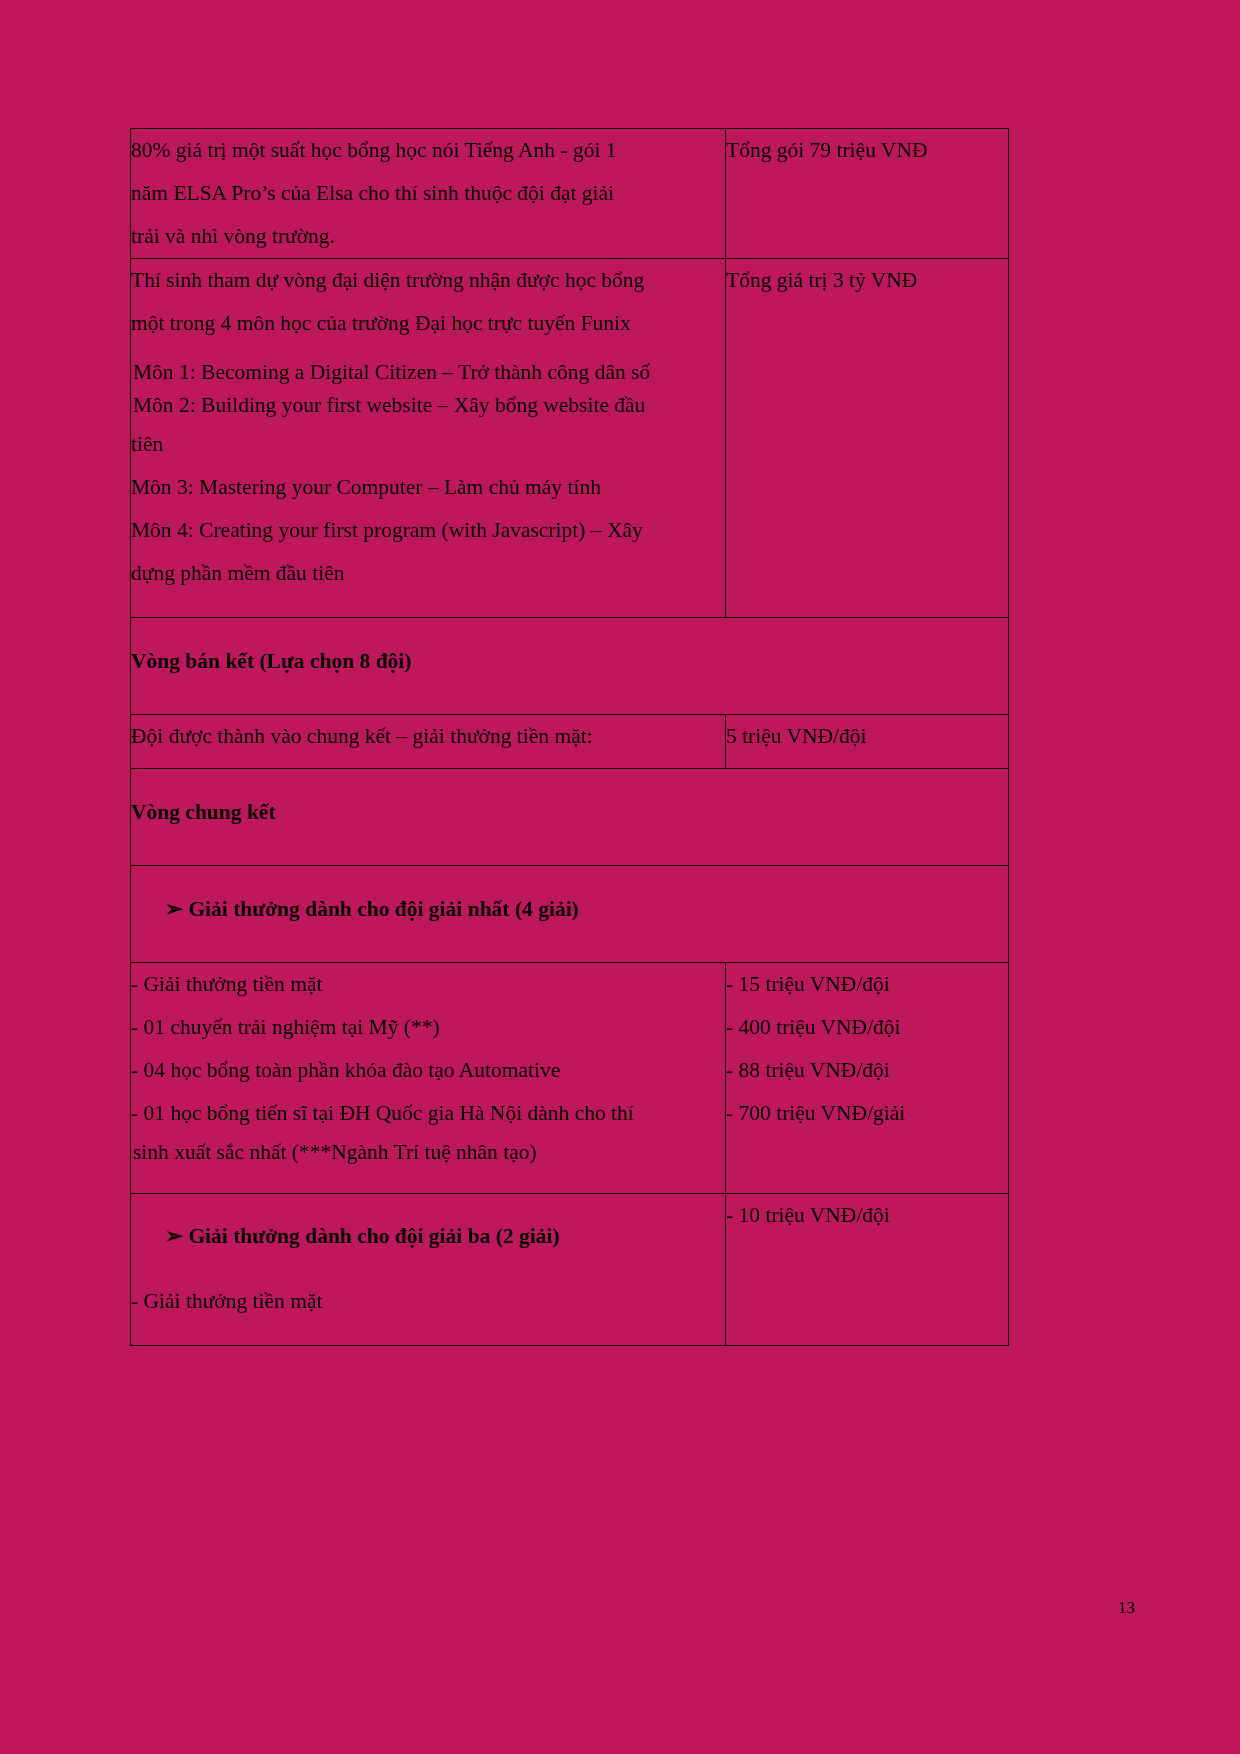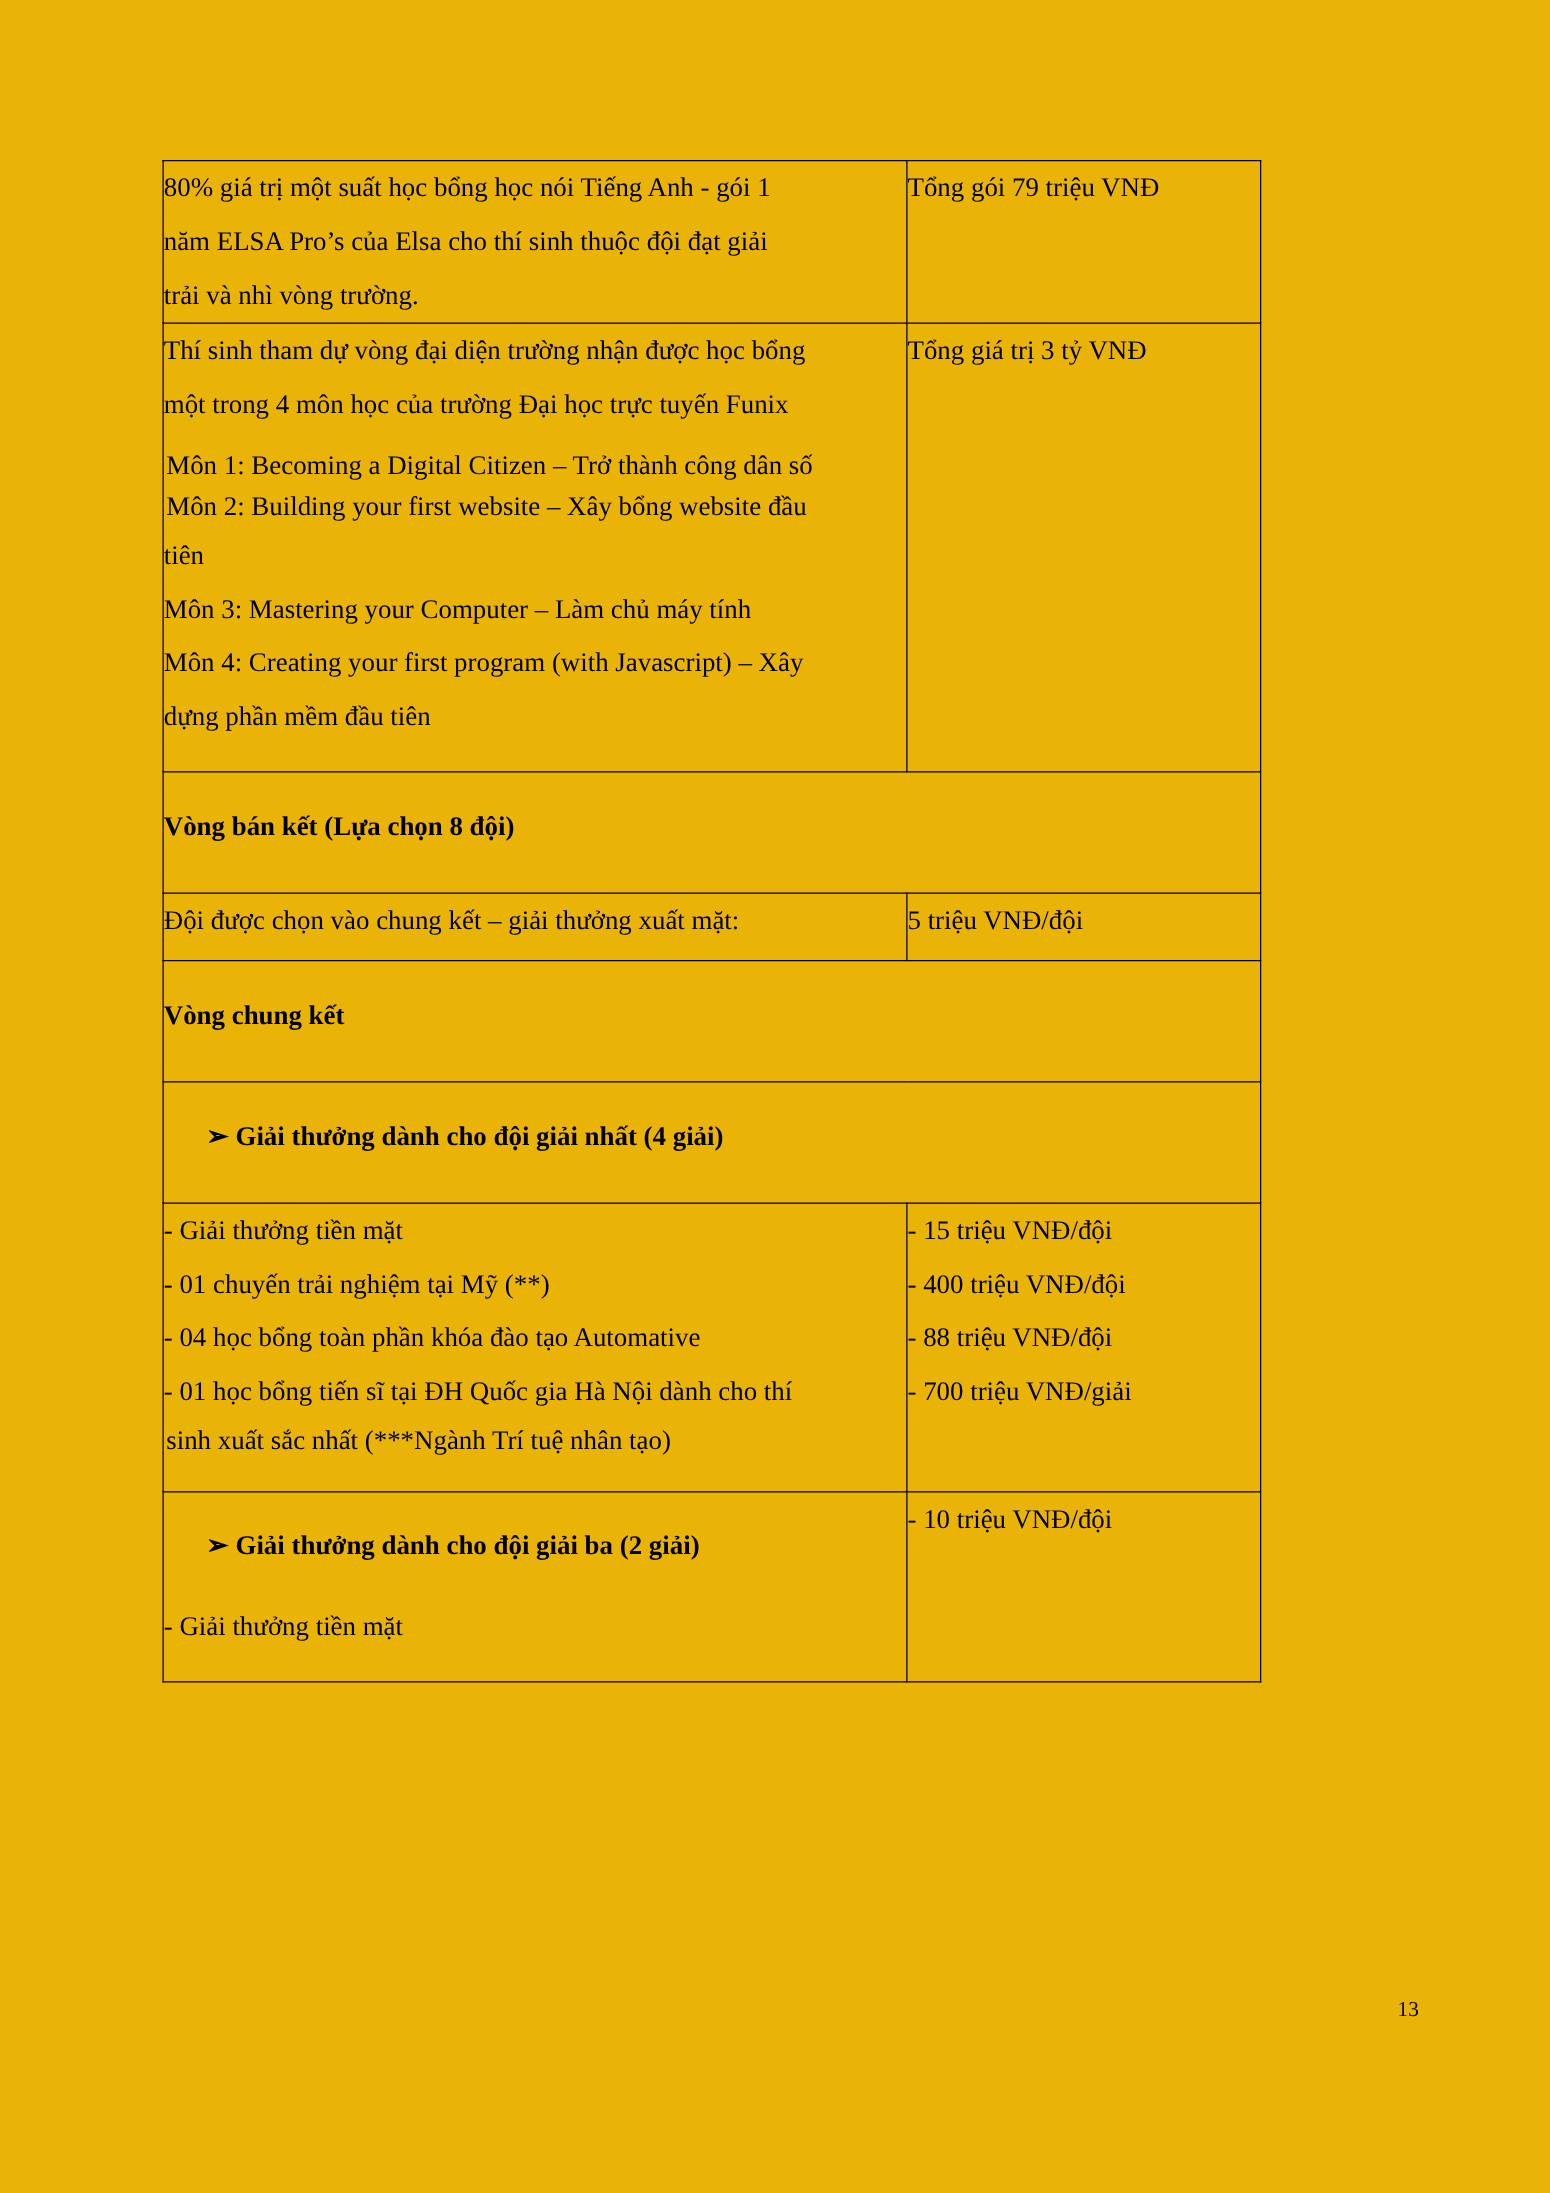--- a/index.html
+++ b/index.html
@@ -4,21 +4,21 @@
 <style>
   html, body {
     margin: 0;
     padding: 0;
     background: #ffffff;
   }
   .page {
     position: relative;
     width: 1240px;
     height: 1754px;
-    background: #eab308;
+    background: #be185d;
     font-family: "Liberation Serif", "DejaVu Serif", serif;
     color: #000000;
     overflow: hidden;
   }
   .doc-table {
     position: absolute;
     left: 130px;
     top: 128px;
     width: 878px;
     border-collapse: collapse;
@@ -113,21 +113,21 @@
 
       <tr>
         <td class="cell-left" colspan="2">
           <p class="row-head">Vòng bán kết (Lựa chọn 8 đội)</p>
           <div class="spacer-sm"></div>
         </td>
       </tr>
 
       <tr>
         <td class="cell-left">
-          <p class="line">Đội được chọn vào chung kết – giải thưởng xuất mặt:</p>
+          <p class="line">Đội được thành vào chung kết – giải thưởng tiền mặt:</p>
           <div class="spacer-sm"></div>
         </td>
         <td class="cell-right">
           <p class="line">5 triệu VNĐ/đội</p>
         </td>
       </tr>
 
       <tr>
         <td class="cell-left" colspan="2">
           <p class="row-head">Vòng chung kết</p>

